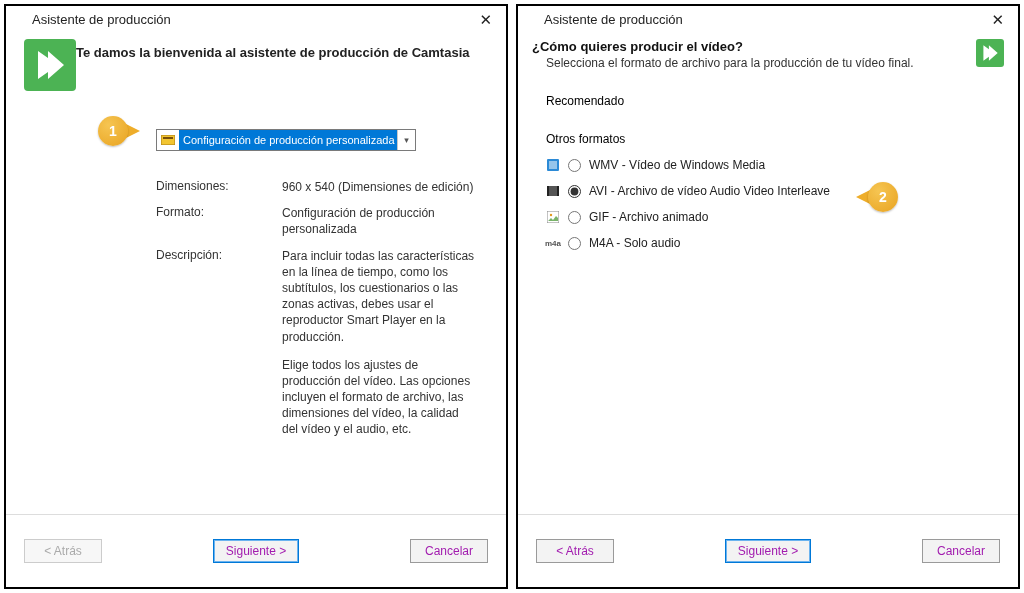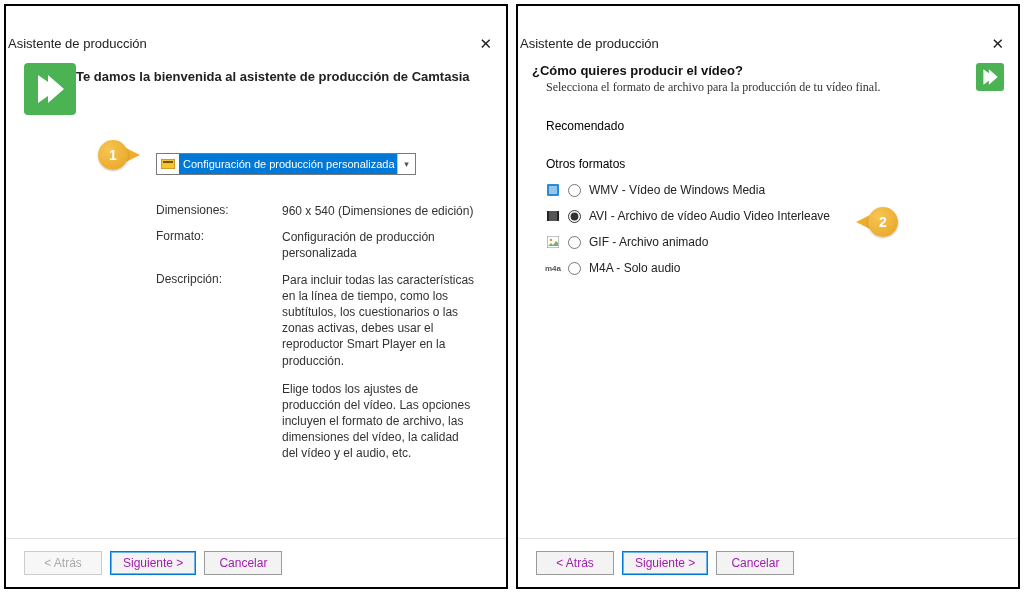--- a/index.html
+++ b/index.html
@@ -18,24 +18,23 @@
     background: #fff;
     flex: 1;
     display: flex;
     flex-direction: column;
     position: relative;
   }
   .titlebar {
     display: flex;
     align-items: center;
     justify-content: space-between;
-    padding: 6px 10px 4px 2px;
+    padding: 6px 10px 4px 26px;
     font-size: 13px;
     color: #222;
-    margin-top: 24px;
   }
   .close-btn {
     font-size: 15px;
     color: #222;
     cursor: pointer;
     padding: 0 4px;
     line-height: 1;
   }
   .content {
     flex: 1;
@@ -176,21 +175,20 @@
   .question-text .q-title {
     font-weight: 600;
     font-size: 13px;
     color: #111;
   }
   .question-text .q-sub {
     font-size: 12px;
     color: #333;
     margin-top: 2px;
     margin-left: 14px;
-    font-family: Liberation Serif, serif;
   }
   .group-label {
     font-size: 12px;
     color: #000000;
     margin: 24px 0 6px 14px;
   }
   .group-box {
     border: 1px solid #eee;
     background: #fcfcfc;
     padding: 8px 10px;
@@ -212,23 +210,23 @@
     color: #555;
   }
   input[type=radio] {
     width: 13px; height: 13px;
     accent-color: #333;
   }
   .formats-list { margin-left: 14px; margin-top: 4px; }
   
   .footer {
     border-top: 1px solid #ddd;
-    padding: 12px 18px;
-    display: flex;
-    justify-content: flex-start;
+    padding: 24px 18px;
+    display: flex;
+    justify-content: space-between;
     gap: 8px;
     background: #fff;
   }
   .btn {
     min-width: 78px;
     height: 24px;
     padding: 0 12px;
     border: 1px solid #9a9a9a;
     background: #f3f3f3;
     font-size: 12px;

